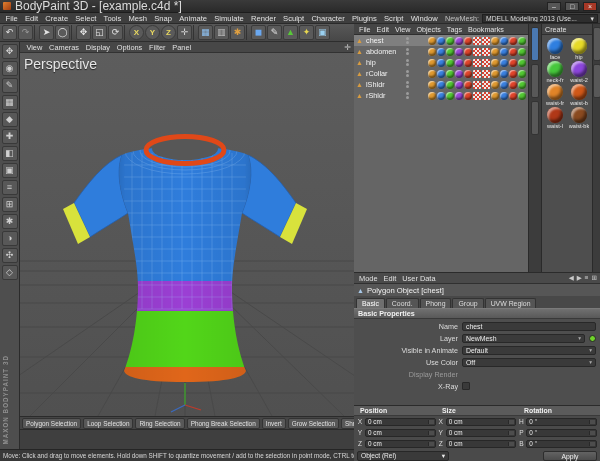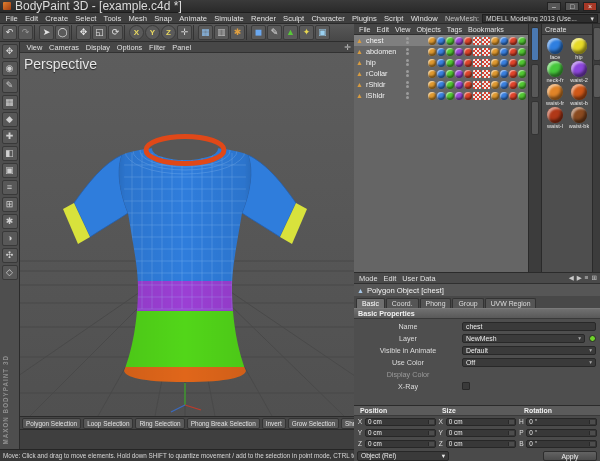--- a/index.html
+++ b/index.html
@@ -100,21 +100,21 @@
 #obj-title{position:absolute;left:354px;top:284px;width:246px;height:12px;background:#565656;display:flex;align-items:center;gap:3px;padding:0 3px}
 #obj-title-icon{font-size:7px;color:#a8c8e8}
 #obj-title-text{font-size:7.7px;color:#f2f2f2}
 #attr-tabs{position:absolute;left:354px;top:296px;width:246px;height:12px;background:#484848;display:flex;align-items:flex-end;gap:1px;padding:0 2px}
 .attr-tab{font-size:6.9px;padding:1px 5px;background:#555;border:1px solid #333;border-bottom:none;border-radius:2px 2px 0 0;color:#ddd;white-space:nowrap}
 .attr-tab.active{background:#6f6f6f;color:#fff}
 #attr-section{position:absolute;left:354px;top:308px;width:246px;height:11px;background:linear-gradient(#707070,#595959);
  border-top:1px solid #7a7a7a;border-bottom:1px solid #393939;font-size:7.2px;font-weight:bold;color:#f2f2f2;line-height:10px;padding:0 4px}
 #prop-rows{position:absolute;left:354px;top:319px;width:246px;height:86px;background:#4e4e4e;padding-top:1px}
 .prop-row{height:12px;display:flex;align-items:center;gap:4px;padding:0 4px}
-.prop-label{width:100px;text-align:center;font-size:7.2px;color:#dcdcdc;white-space:nowrap}
+.prop-label{width:100px;text-align:right;font-size:7.2px;color:#dcdcdc;white-space:nowrap}
 .ctl-box{flex:1;height:9px;background:#3a3a3a;border:1px solid #282828;border-radius:2px;display:flex;align-items:center;
  justify-content:space-between;padding:0 3px}
 .ctl-value{font-size:6.9px;color:#ececec;white-space:nowrap}
 .ctl-arrow{font-size:5.5px;color:#aaa}
 .ctl-swatch{width:7px;height:7px;border-radius:50%;border:1px solid #262626;display:none}
 .ctl-check{width:8px;height:8px;background:#3a3a3a;border:1px solid #282828;border-radius:1px;display:none}
 .kind-dropdown-swatch .ctl-swatch{display:block}
 .kind-checkbox .ctl-check{display:block}
 .kind-text .ctl-arrow{visibility:hidden}
 .kind-disabled .ctl-box{visibility:hidden}
@@ -400,21 +400,21 @@
           <span class="tag checker"></span>
           <span class="tag sphere" style="background-color: rgb(224, 154, 48);"></span>
           <span class="tag sphere" style="background-color: rgb(58, 128, 224);"></span>
           <span class="tag sphere" style="background-color: rgb(224, 68, 42);"></span>
           <span class="tag sphere" style="background-color: rgb(82, 200, 50);"></span>
         </span>
       </div>
 
       <div class="om-row">
         <span class="om-obj-icon">▲</span>
-        <span class="om-name">rShldr</span>
+        <span class="om-name">lShldr</span>
         <span class="om-dots">
           <span class="om-dot"></span>
           <span class="om-dot"></span>
         </span>
         <span class="tag-strip">
           <span class="tag sphere" style="background-color: rgb(224, 154, 48);"></span>
           <span class="tag sphere" style="background-color: rgb(58, 128, 224);"></span>
           <span class="tag sphere" style="background-color: rgb(82, 200, 50);"></span>
           <span class="tag sphere" style="background-color: rgb(154, 70, 216);"></span>
           <span class="tag sphere" style="background-color: rgb(224, 68, 42);"></span>
@@ -422,21 +422,21 @@
           <span class="tag checker"></span>
           <span class="tag sphere" style="background-color: rgb(224, 154, 48);"></span>
           <span class="tag sphere" style="background-color: rgb(58, 128, 224);"></span>
           <span class="tag sphere" style="background-color: rgb(224, 68, 42);"></span>
           <span class="tag sphere" style="background-color: rgb(82, 200, 50);"></span>
         </span>
       </div>
 
       <div class="om-row">
         <span class="om-obj-icon">▲</span>
-        <span class="om-name">lShldr</span>
+        <span class="om-name">rShldr</span>
         <span class="om-dots">
           <span class="om-dot"></span>
           <span class="om-dot"></span>
         </span>
         <span class="tag-strip">
           <span class="tag sphere" style="background-color: rgb(224, 154, 48);"></span>
           <span class="tag sphere" style="background-color: rgb(58, 128, 224);"></span>
           <span class="tag sphere" style="background-color: rgb(82, 200, 50);"></span>
           <span class="tag sphere" style="background-color: rgb(154, 70, 216);"></span>
           <span class="tag sphere" style="background-color: rgb(224, 68, 42);"></span>
@@ -579,21 +579,21 @@
         <span class="prop-label">Use Color</span>
 
         <span class="ctl-box">
           <span class="ctl-value">Off</span>
           <span class="ctl-arrow">▾</span>
         </span>
 
       </div>
 
       <div class="prop-row kind-disabled">
-        <span class="prop-label">Display Color</span>
+        <span class="prop-label">Display Render</span>
 
         <span class="ctl-box">
           <span class="ctl-value"></span>
           <span class="ctl-arrow">▾</span>
         </span>
 
       </div>
 
       <div class="prop-row kind-checkbox">
         <span class="prop-label">X-Ray</span>

